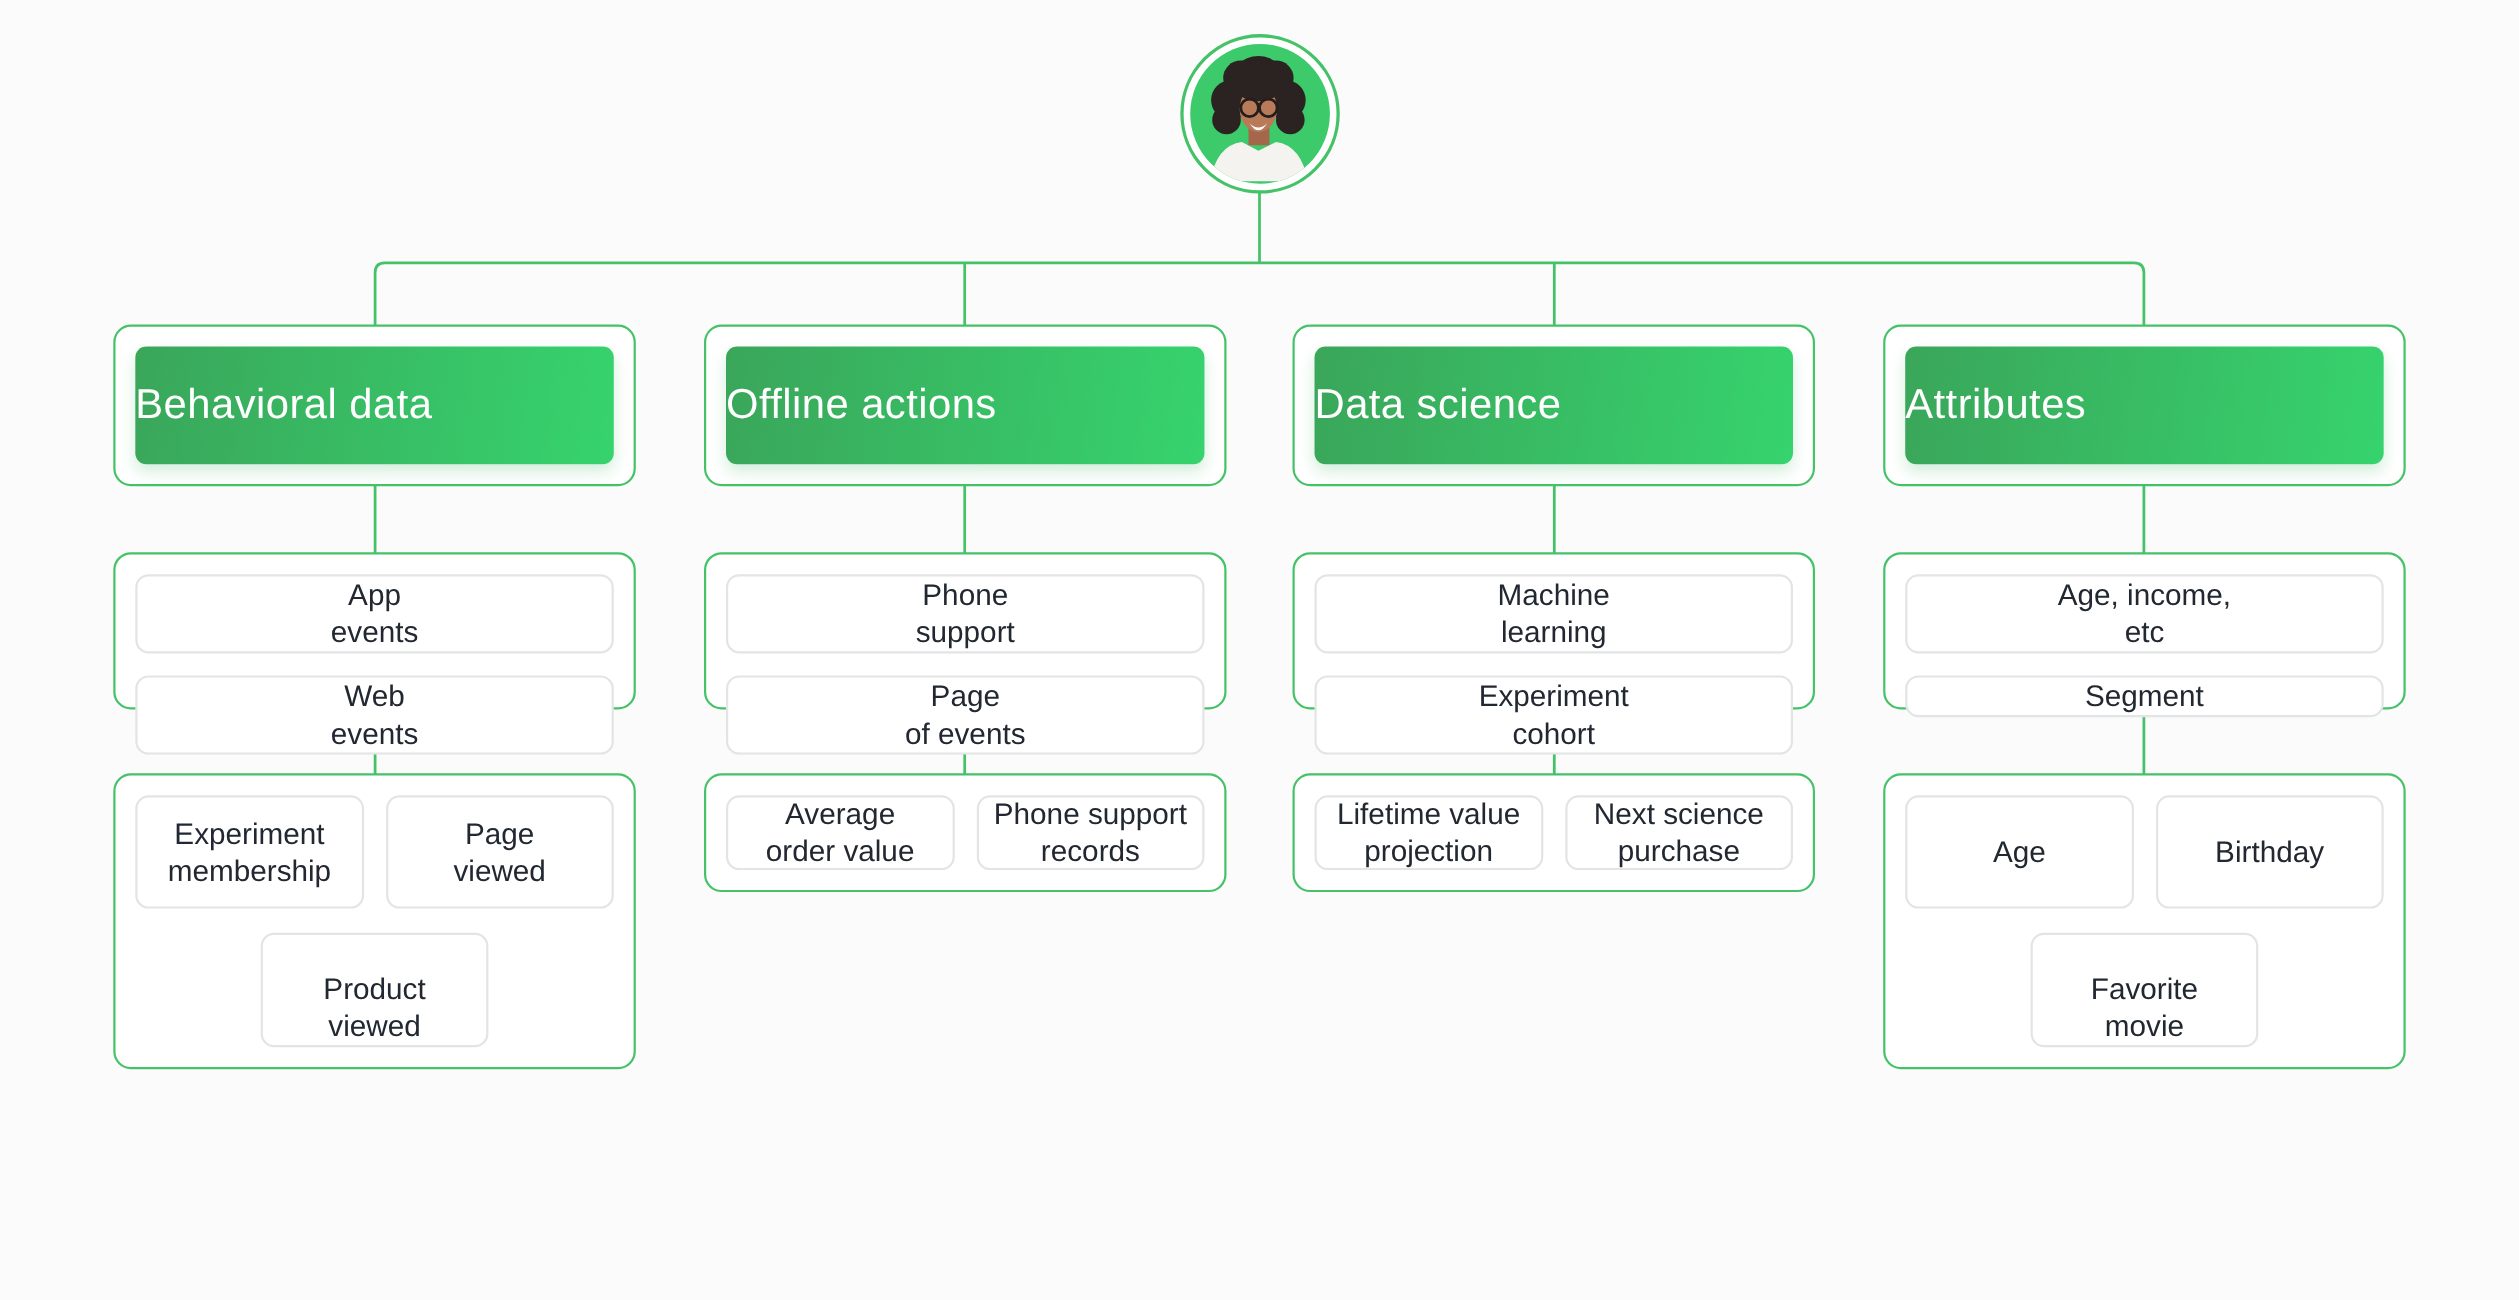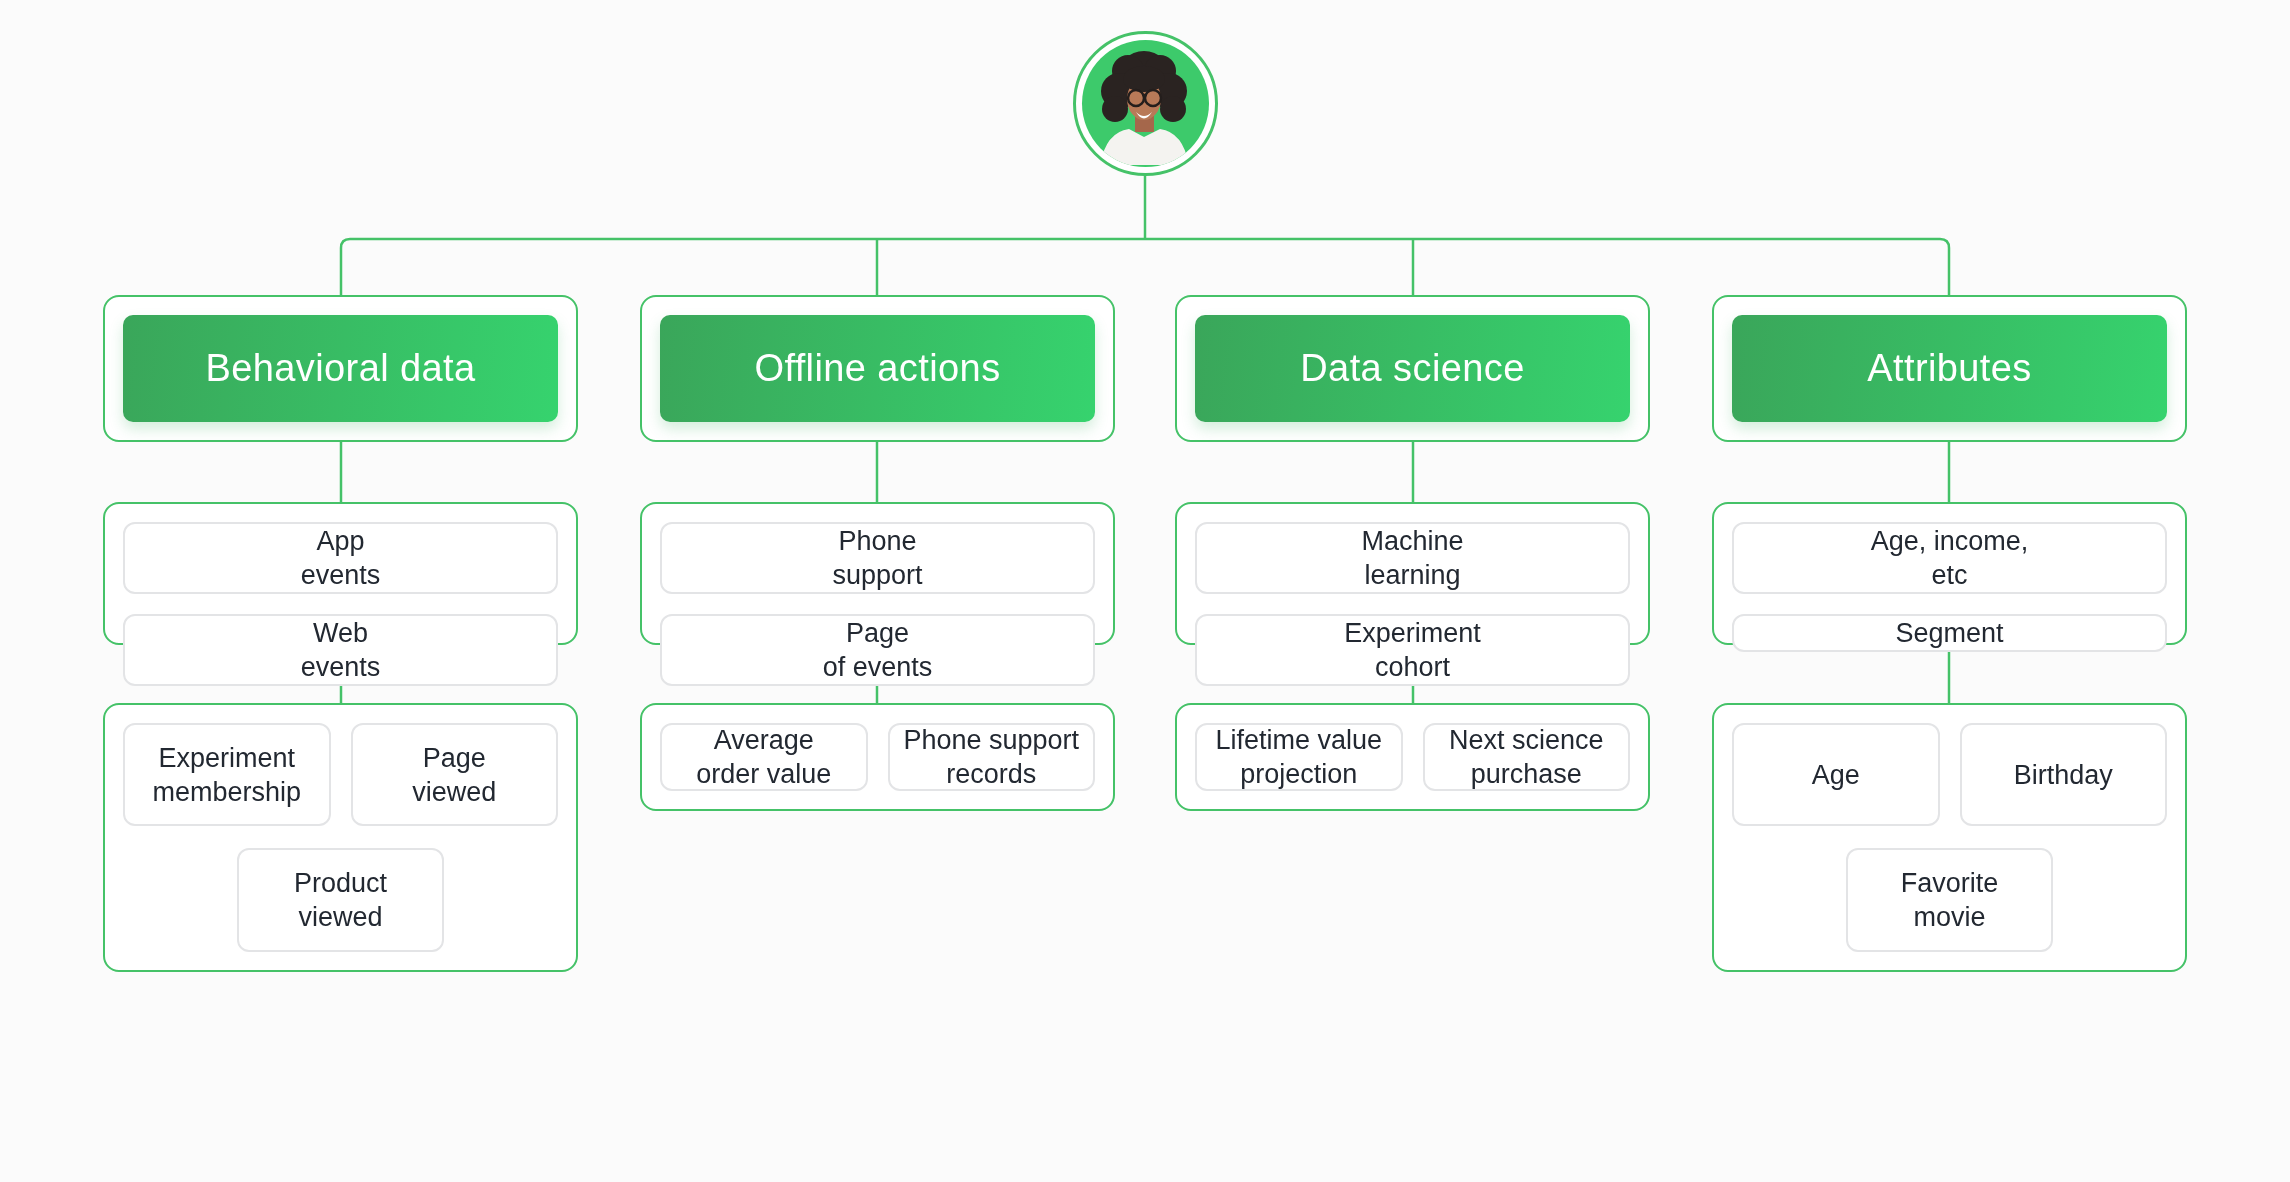--- a/index.html
+++ b/index.html
@@ -22,28 +22,28 @@
     border-radius:16px;box-sizing:border-box;padding:18px;}
   .header{top:295px;height:147px;}
   .row2{top:502px;height:143px;display:flex;gap:20px;flex-direction:column;}
   .row3{top:703px;}
   .row3.short{height:108px;display:flex;gap:20px;}
   .row3.tall{height:269px;}
   .pair{display:flex;gap:20px;height:103px;}
 
   .header-btn{width:100%;height:100%;border-radius:10px;
     background:linear-gradient(97deg,#3aa65a 0%,#36d36e 100%);
-    display:flex;align-items:center;justify-content:center;
+    display:flex;align-items:center;
     color:#ffffff;font-size:38px;font-weight:500;letter-spacing:.4px;
     box-shadow:0 7px 14px rgba(61,178,94,.22);}
 
   .node{flex:1;min-width:0;background:#ffffff;border:2px solid #e3e4e6;border-radius:12px;
     box-sizing:border-box;display:flex;flex-direction:column;align-items:center;justify-content:center;
     font-size:27px;line-height:34px;font-weight:500;color:#222831;text-align:center;}
-  .center-node{flex:none;width:207px;height:104px;margin:22px auto 0;}
+  .center-node{flex:none;width:207px;height:104px;margin:22px auto 0;justify-content:flex-end;}
 </style>
 </head>
 <body>
 
 <div class="canvas">
 
   <svg class="connectors" viewBox="0 0 2290 1182" fill="none" stroke="#45c268" stroke-width="2.5">
     <path d="M1145 174 L1145 240"></path>
     <path d="M341 298 L341 248 Q341 239 350 239 L1940 239 Q1949 239 1949 248 L1949 298"></path>
     <path d="M877 239 L877 298"></path>

